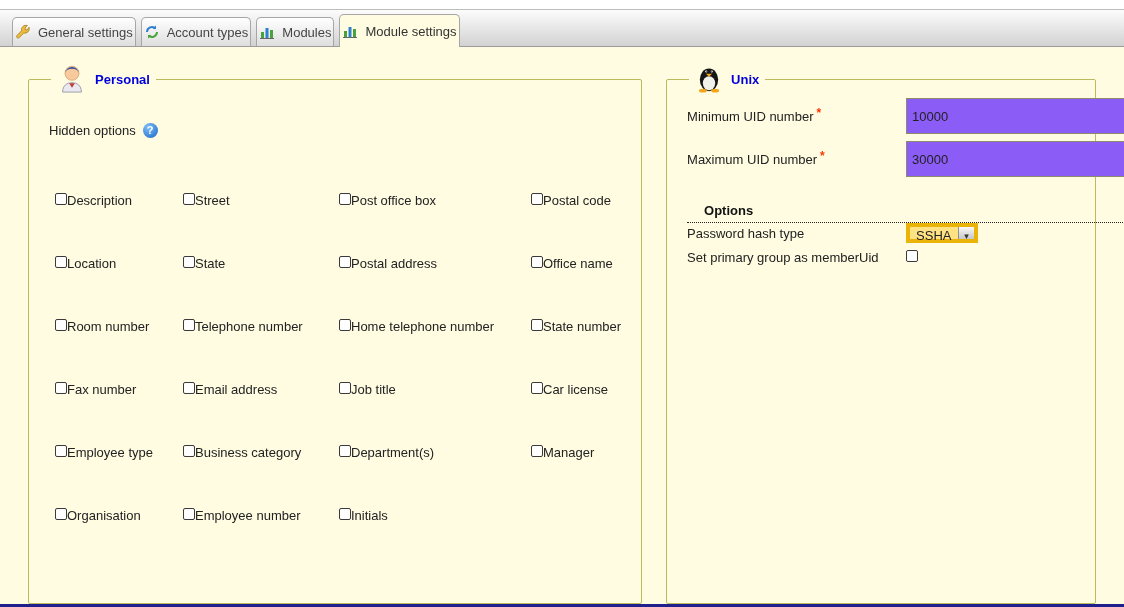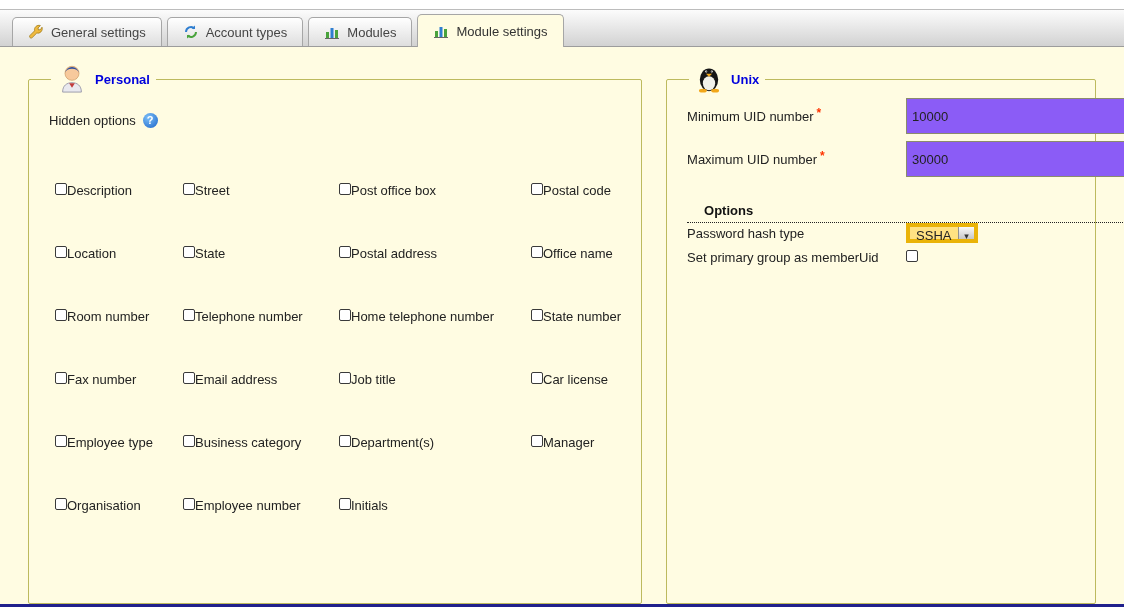--- a/index.html
+++ b/index.html
@@ -21,21 +21,21 @@
     border-top: 1px solid #bcbcbc;
     border-bottom: 1px solid #9c9c9c;
     display: flex;
     align-items: flex-end;
     gap: 5px;
     padding-left: 12px;
     flex: 0 0 auto;
   }
   .tab {
     display: flex; align-items: center; gap: 7px;
-    height: 29px; padding: 0 15px;
+    height: 29px; padding: 0 2px;
     background: linear-gradient(#ffffff, #dedede);
     border: 1px solid #a6a6a6; border-bottom: none;
     border-radius: 5px 5px 0 0;
     font-size: 13px; color: #454545; cursor: pointer; white-space: nowrap;
   }
   .tab.active {
     height: 33px;
     background: #fffce2;
     color: #333;
     margin-bottom: -1px;
@@ -60,21 +60,21 @@
     min-width: 0;
   }
   legend.lg {
     display: flex; align-items: center; gap: 8px;
     padding: 0 6px; margin-left: 2px;
     font-weight: bold; font-size: 13px; color: #0000dd;
   }
   .fs-unix { flex: 1; border-bottom: none; margin-bottom: 0; }
 
   
-  .hidden-row { display: flex; align-items: center; gap: 7px; margin: 15px 0 16px; font-size: 13px; color: #222; }
+  .hidden-row { display: flex; align-items: center; gap: 7px; margin: 25px 0 16px; font-size: 13px; color: #222; }
   .cbgrid { display: grid; grid-template-columns: 128px 156px 192px auto; row-gap: 9px; margin-left: 6px; }
   .cbitem { display: flex; align-items: flex-start; font-size: 13px; color: #222; cursor: pointer; margin-top: 39px; }
   .cb {
     width: 12px; height: 12px; flex: 0 0 auto;
     background: #fff; border: 1px solid #3a3a3a; border-radius: 2px; display: inline-block;
   }
 
   
   .sechead {
     width: 562px; font-weight: bold; font-size: 13px; color: #111;

